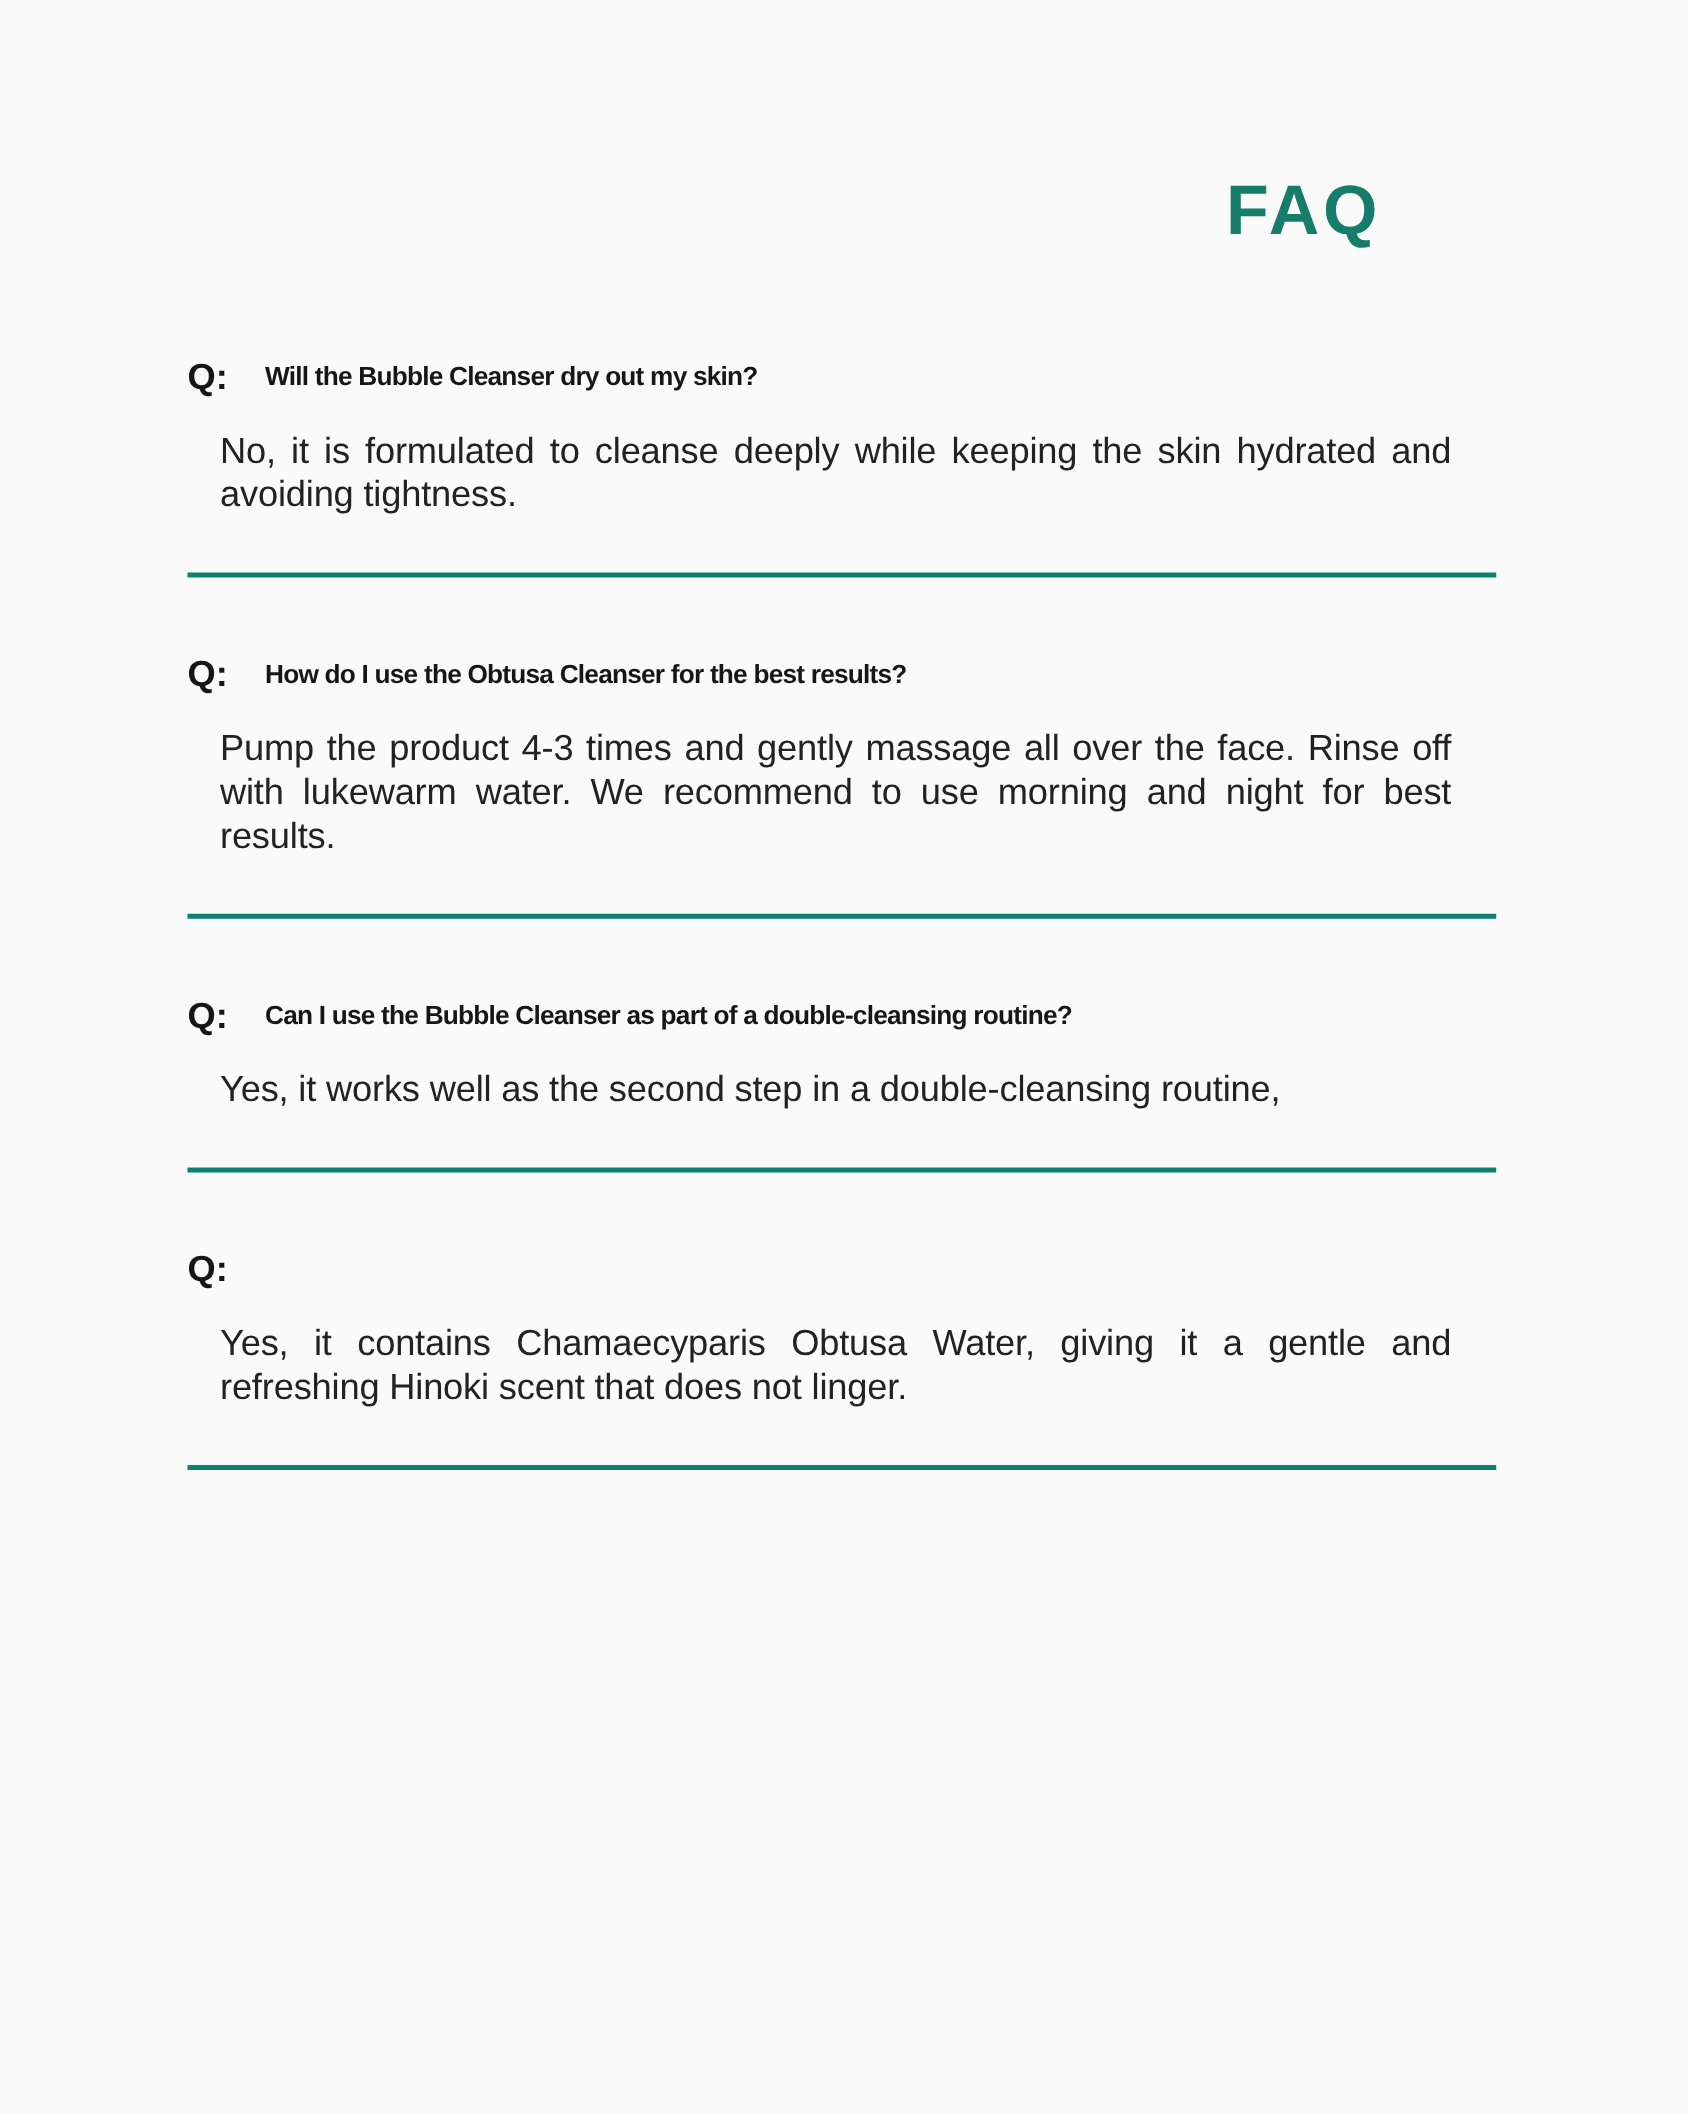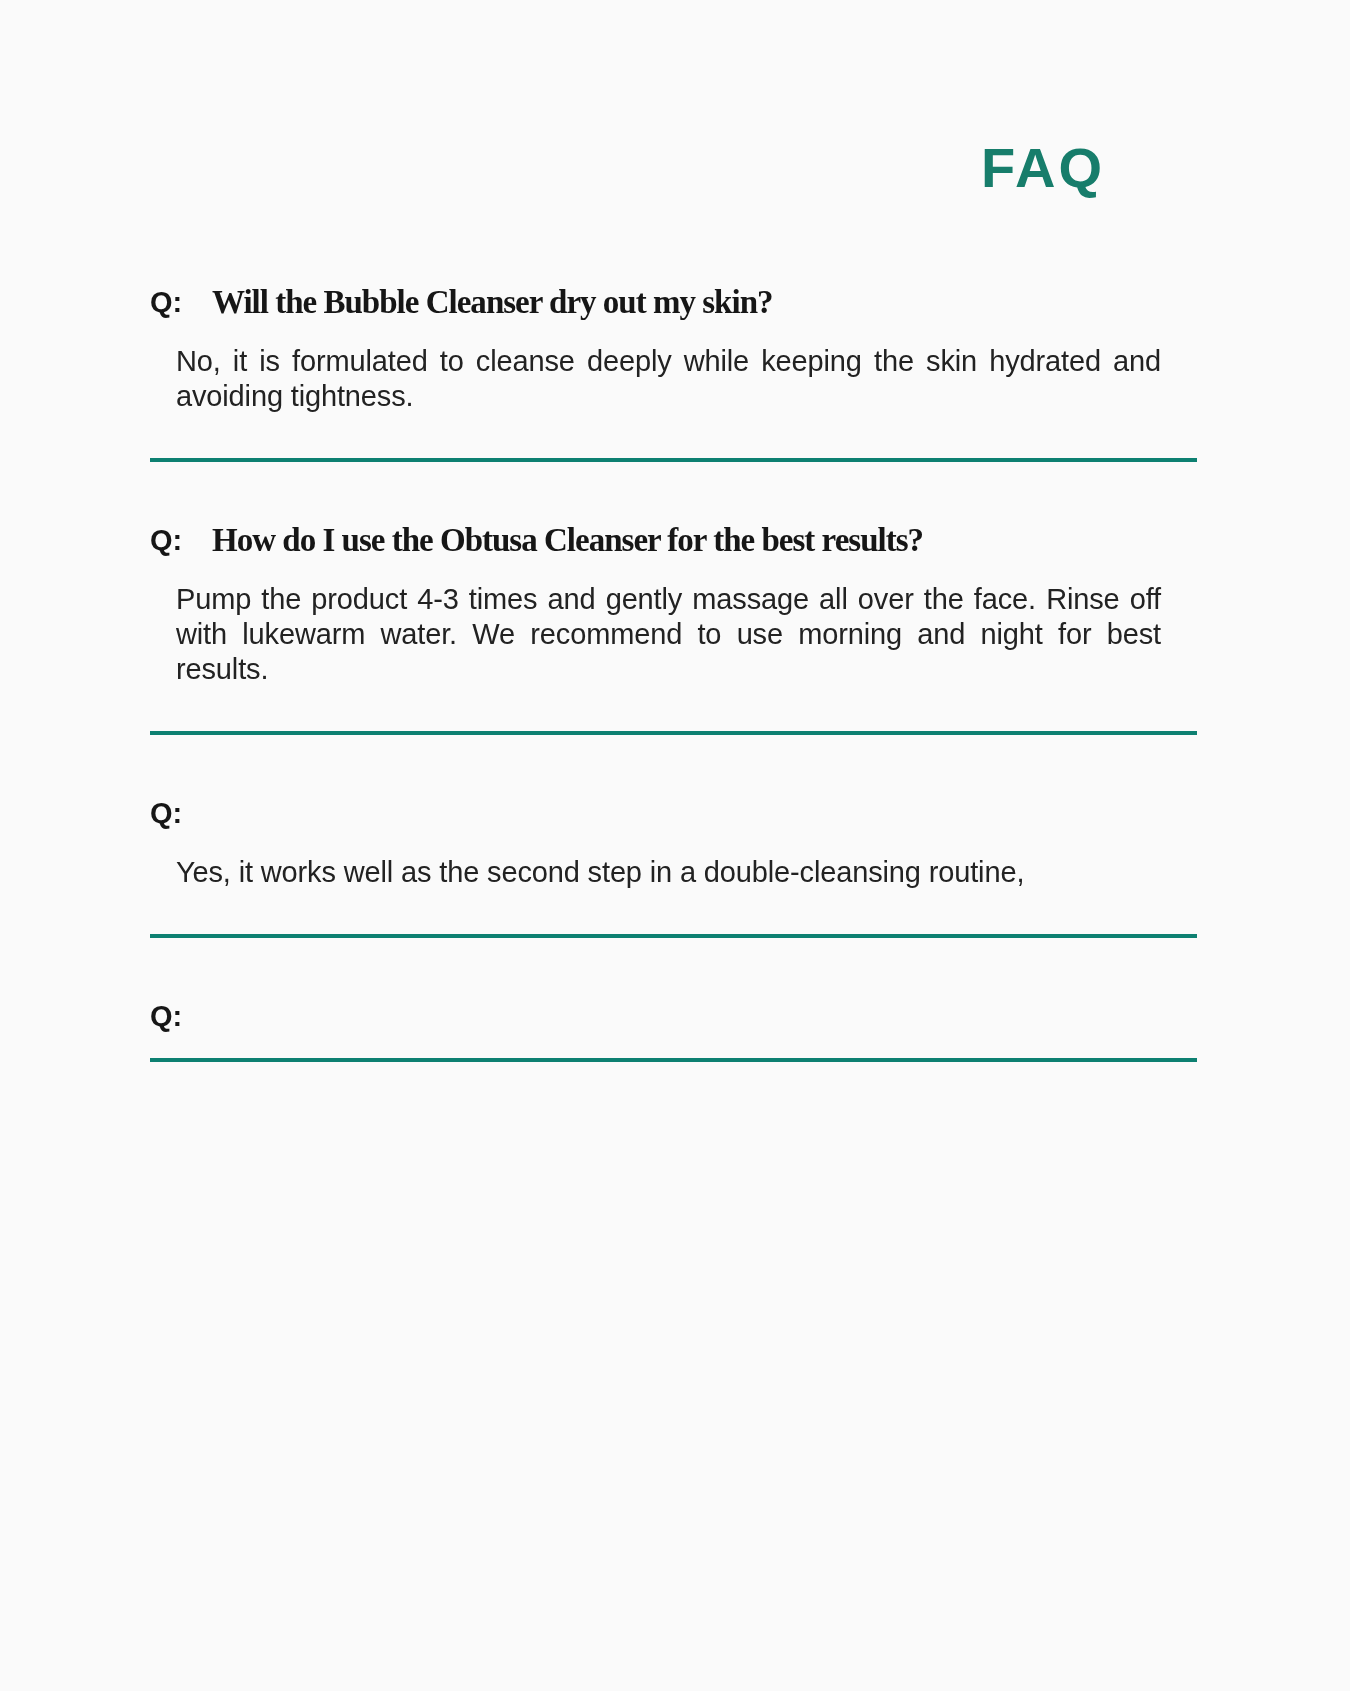--- a/index.html
+++ b/index.html
@@ -43,27 +43,26 @@
     margin-bottom: 24px;
   }
   .q-label {
     flex: 0 0 62px;
     font-size: 29px;
     font-weight: 700;
     line-height: 36px;
     color: var(--q-color);
   }
   .question-text {
-    font-size: 33px;
+    font-size: 21px;
     font-weight: 700;
     line-height: 36px;
     letter-spacing: -0.03em;
     white-space: nowrap;
     color: var(--q-color);
-    font-family: Liberation Serif, serif;
   }
   .answer-text {
     margin-left: 26px;
     width: 985px;
     font-size: 29px;
     font-weight: 400;
     line-height: 35px;
     letter-spacing: -0.005em;
     text-align: justify;
     color: var(--a-color);
@@ -102,26 +101,28 @@
         <span class="q-label">Q:</span>
         <h2 class="question-text">How do I use the Obtusa Cleanser for the best results?</h2>
       </div>
       <p class="answer-text">Pump the product 4-3 times and gently massage all over the face. Rinse off with lukewarm water. We recommend to use morning and night for best results.</p>
       <hr class="divider">
     </section>
 
     <section class="faq-item">
       <div class="question-row">
         <span class="q-label">Q:</span>
+        <h2 class="question-text">Can I use the Bubble Cleanser as part of a double-cleansing routine?</h2>
       </div>
       <p class="answer-text">Yes, it works well as the second step in a double-cleansing routine,</p>
       <hr class="divider">
     </section>
 
     <section class="faq-item">
       <div class="question-row">
         <span class="q-label">Q:</span>
       </div>
+      <p class="answer-text">Yes, it contains Chamaecyparis Obtusa Water, giving it a gentle and refreshing Hinoki scent that does not linger.</p>
       <hr class="divider">
     </section>
 
   </main>
 </div>
 
 </body></html>

